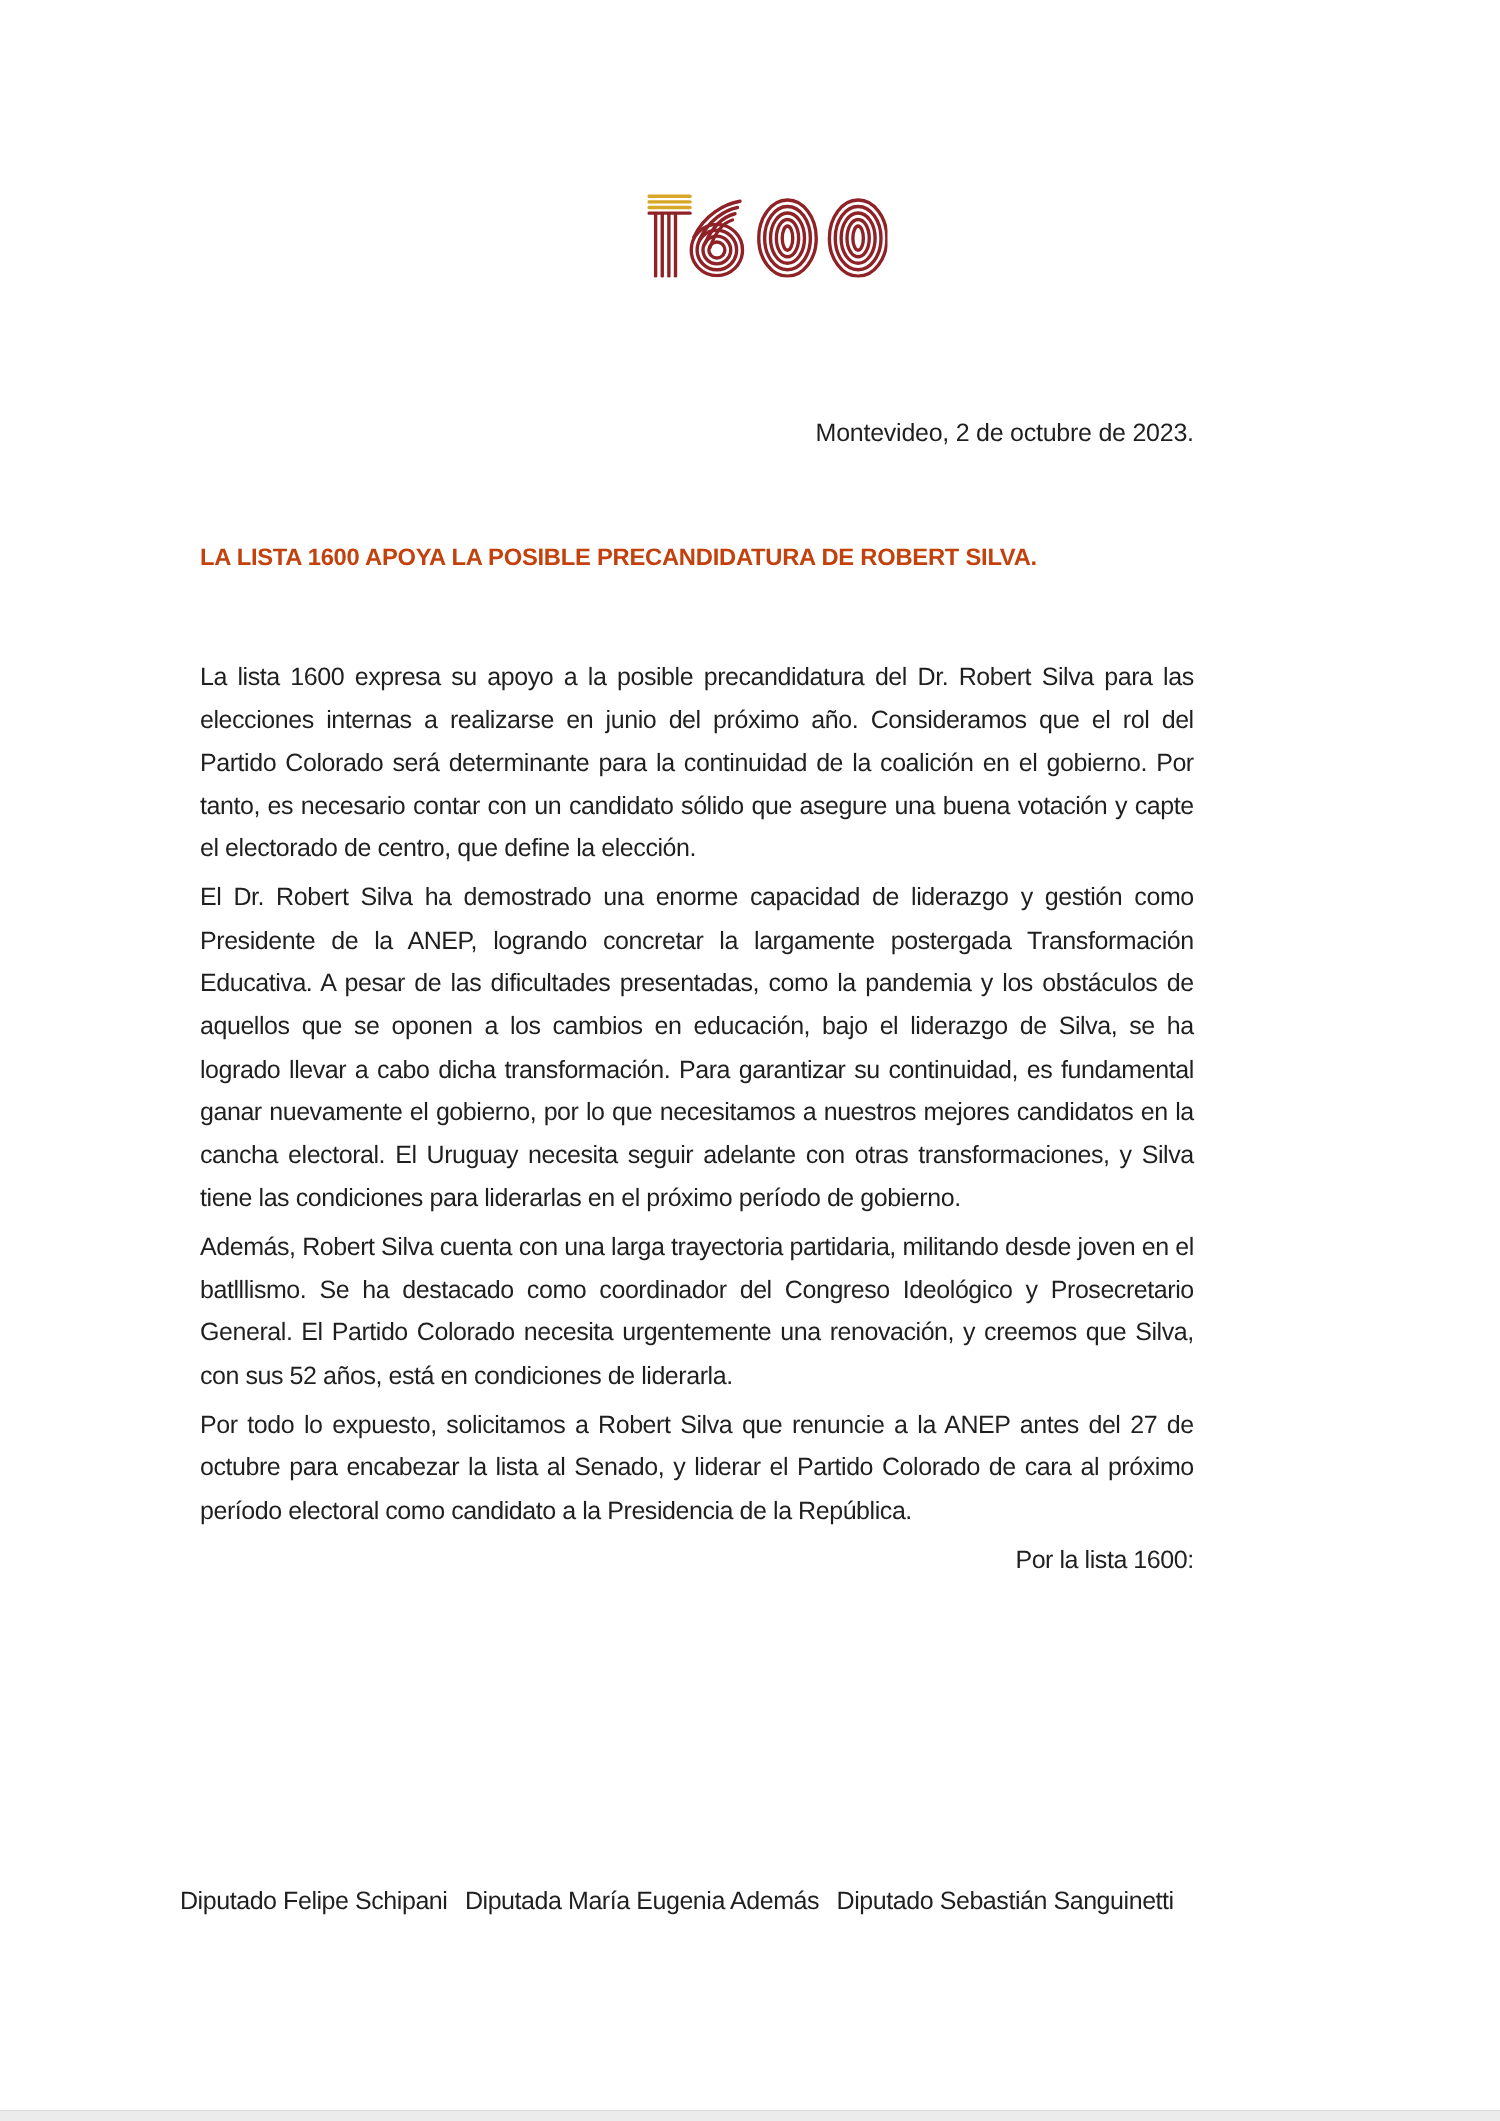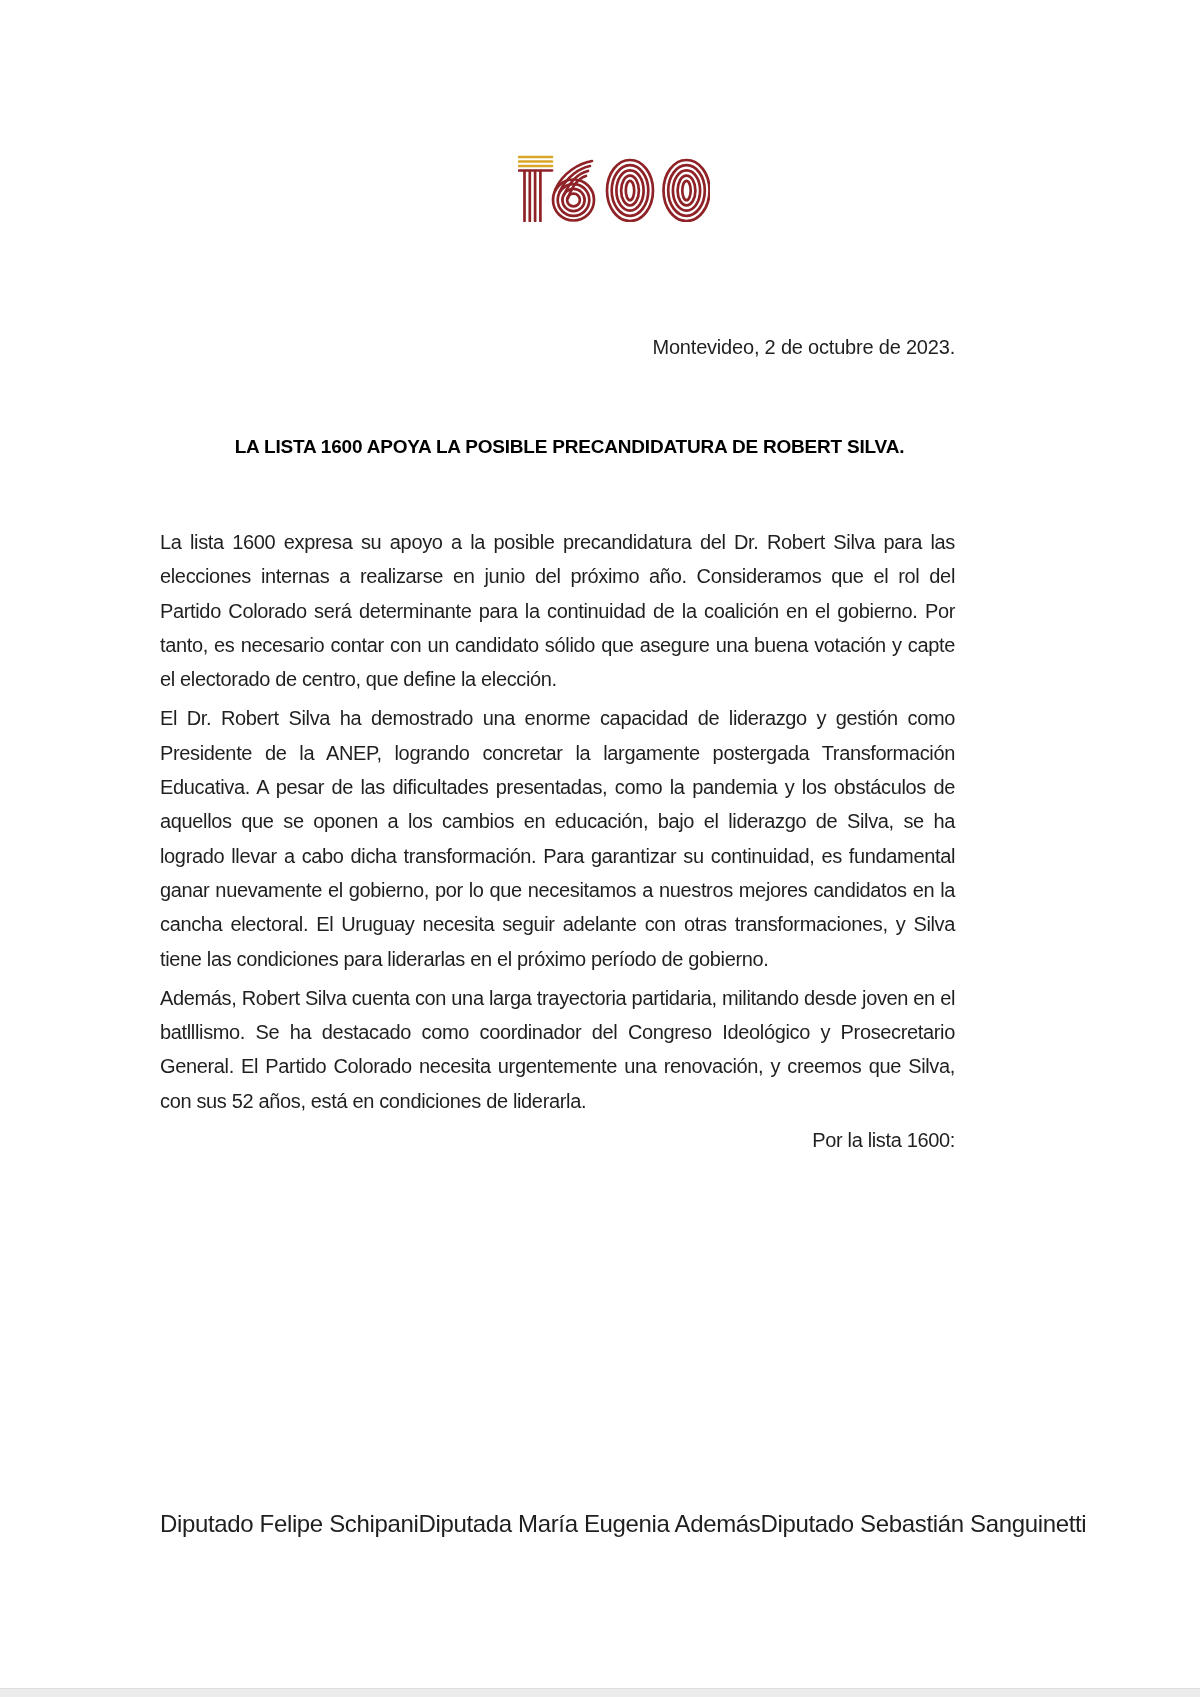--- a/index.html
+++ b/index.html
@@ -23,49 +23,49 @@
     position: absolute;
     left: 160px;
     top: 336px;
     width: 795px;
     text-align: right;
     font-size: 20px;
     letter-spacing: -0.2px;
   }
   .doc-title {
     position: absolute;
-    left: 172px;
+    left: 160px;
     top: 436px;
     width: 795px;
-    text-align: center;
+    text-align: left;
     font-size: 19px;
     font-weight: bold;
     letter-spacing: -0.2px;
-    color: #000000;
+    color: #c2410c;
   }
   .letter-body {
     position: absolute;
     left: 160px;
     top: 525px;
     width: 795px;
     font-size: 20px;
     line-height: 34.3px;
     letter-spacing: -0.35px;
     text-align: justify;
   }
   .letter-body p { margin: 0 0 5px 0; }
   .letter-body p.no-justify { text-align: right; }
   .signature-row {
     position: absolute;
-    left: 160px;
+    left: 144px;
     top: 1510px;
     width: 795px;
     display: flex;
     justify-content: space-between;
-    font-size: 24px;
+    font-size: 20px;
     letter-spacing: -0.35px;
     white-space: nowrap;
   }
   .page-indicator {
     position: absolute;
     left: 1088px;
     top: 1708px;
     font-size: 29px;
     color: #a9a9a9;
     letter-spacing: 2px;
@@ -126,20 +126,21 @@
   </svg>
 
   <div class="date-line">Montevideo, 2 de octubre de 2023.</div>
 
   <div class="doc-title">LA LISTA 1600 APOYA LA POSIBLE PRECANDIDATURA DE ROBERT SILVA.</div>
 
   <div class="letter-body">
     <p>La lista 1600 expresa su apoyo a la posible precandidatura del Dr. Robert Silva para las elecciones internas a realizarse en junio del próximo año. Consideramos que el rol del Partido Colorado será determinante para la continuidad de la coalición en el gobierno. Por tanto, es necesario contar con un candidato sólido que asegure una buena votación y capte el electorado de centro, que define la elección.</p>
     <p>El Dr. Robert Silva ha demostrado una enorme capacidad de liderazgo y gestión como Presidente de la ANEP, logrando concretar la largamente postergada Transformación Educativa. A pesar de las dificultades presentadas, como la pandemia y los obstáculos de aquellos que se oponen a los cambios en educación, bajo el liderazgo de Silva, se ha logrado llevar a cabo dicha transformación. Para garantizar su continuidad, es fundamental ganar nuevamente el gobierno, por lo que necesitamos a nuestros mejores candidatos en la cancha electoral. El Uruguay necesita seguir adelante con otras transformaciones, y Silva tiene las condiciones para liderarlas en el próximo período de gobierno.</p>
     <p>Además, Robert Silva cuenta con una larga trayectoria partidaria, militando desde joven en el batlllismo. Se ha destacado como coordinador del Congreso Ideológico y Prosecretario General. El Partido Colorado necesita urgentemente una renovación, y creemos que Silva, con sus 52 años, está en condiciones de liderarla.</p>
+    <p>Por todo lo expuesto, solicitamos a Robert Silva que renuncie a la ANEP antes del 27 de octubre para encabezar la lista al Senado, y liderar el Partido Colorado de cara al próximo período electoral como candidato a la Presidencia de la República.</p>
     <p class="no-justify">Por la lista 1600:</p>
   </div>
 
   <div class="signature-row">
     <span>Diputado Felipe Schipani</span>
     <span>Diputada María Eugenia Además</span>
     <span>Diputado Sebastián Sanguinetti</span>
   </div>
 
   <div class="page-indicator">1/1</div>

